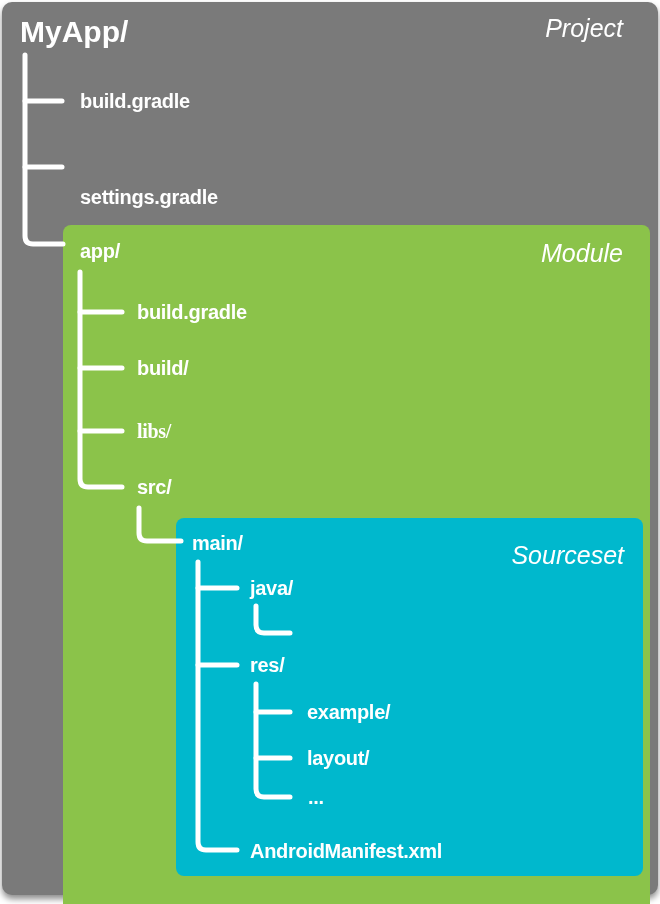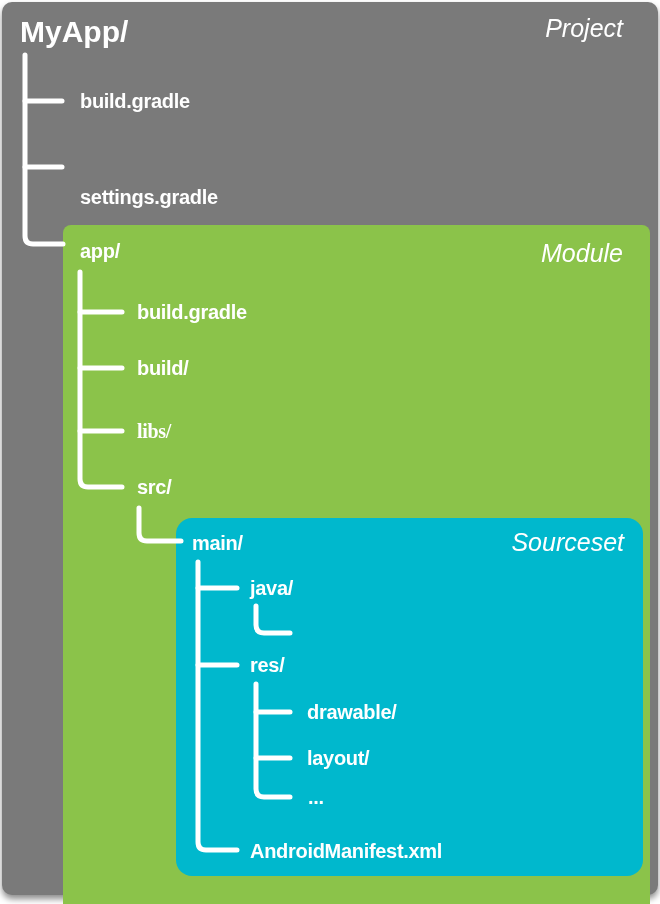--- a/index.html
+++ b/index.html
@@ -21,21 +21,21 @@
   .card-project{
     left:2px;top:2px;width:656px;height:893px;border-radius:10px;
     background:var(--project-bg);
     box-shadow:0 4px 6px rgba(0,0,0,.45);
   }
   .card-module{
     left:61px;top:223px;width:587px;height:693px;border-radius:8px;
     background:var(--module-bg);
   }
   .card-sourceset{
-    left:113px;top:293px;width:467px;height:358px;border-radius:16px;
+    left:113px;top:293px;width:467px;height:358px;border-radius:8px;
     background:var(--sourceset-bg);
   }
   .tree-svg{position:absolute;left:0;top:0;width:660px;height:904px;z-index:5;pointer-events:none;}
   .tree-svg path{stroke:var(--line-color);stroke-width:5;fill:none;stroke-linecap:round;stroke-linejoin:round;}
   .txt{
     position:absolute;z-index:10;color:var(--text-color);
     font-weight:700;font-size:20px;line-height:38px;letter-spacing:-0.3px;
     white-space:nowrap;
   }
   .title-project{font-size:30px;line-height:42px;letter-spacing:0;}
@@ -61,25 +61,25 @@
       <div class="txt" style="left:17px;top:7px;">app/</div>
       <div class="badge" style="right:27px;top:13px;">Module</div>
 
       <div class="txt" style="left:74px;top:68px;">build.gradle</div>
       <div class="txt" style="left:74px;top:124px;">build/</div>
       <div class="txt" style="left:74px;top:187px;font-family:Liberation Serif, serif;">libs/</div>
       <div class="txt" style="left:74px;top:243px;">src/</div>
 
       <div class="card card-sourceset">
         <div class="txt" style="left:16px;top:6px;">main/</div>
-        <div class="badge" style="right:19px;top:9px;margin-left:9px;">Sourceset</div>
+        <div class="badge" style="right:19px;top:22px;margin-left:9px;">Sourceset</div>
 
         <div class="txt" style="left:74px;top:51px;">java/</div>
         <div class="txt" style="left:74px;top:128px;">res/</div>
-        <div class="txt" style="left:131px;top:175px;">drawable/</div>
+        <div class="txt" style="left:131px;top:175px;">example/</div>
         <div class="txt" style="left:131px;top:221px;">layout/</div>
         <div class="txt" style="left:132px;top:260px;">...</div>
         <div class="txt" style="left:74px;top:314px;">AndroidManifest.xml</div>
       </div>
     </div>
   </div>
 
   <svg class="tree-svg" viewBox="0 0 660 904" xmlns="http://www.w3.org/2000/svg">
 
     <path d="M25 55 L25 236 Q25 244 33 244 L63 244"></path>

